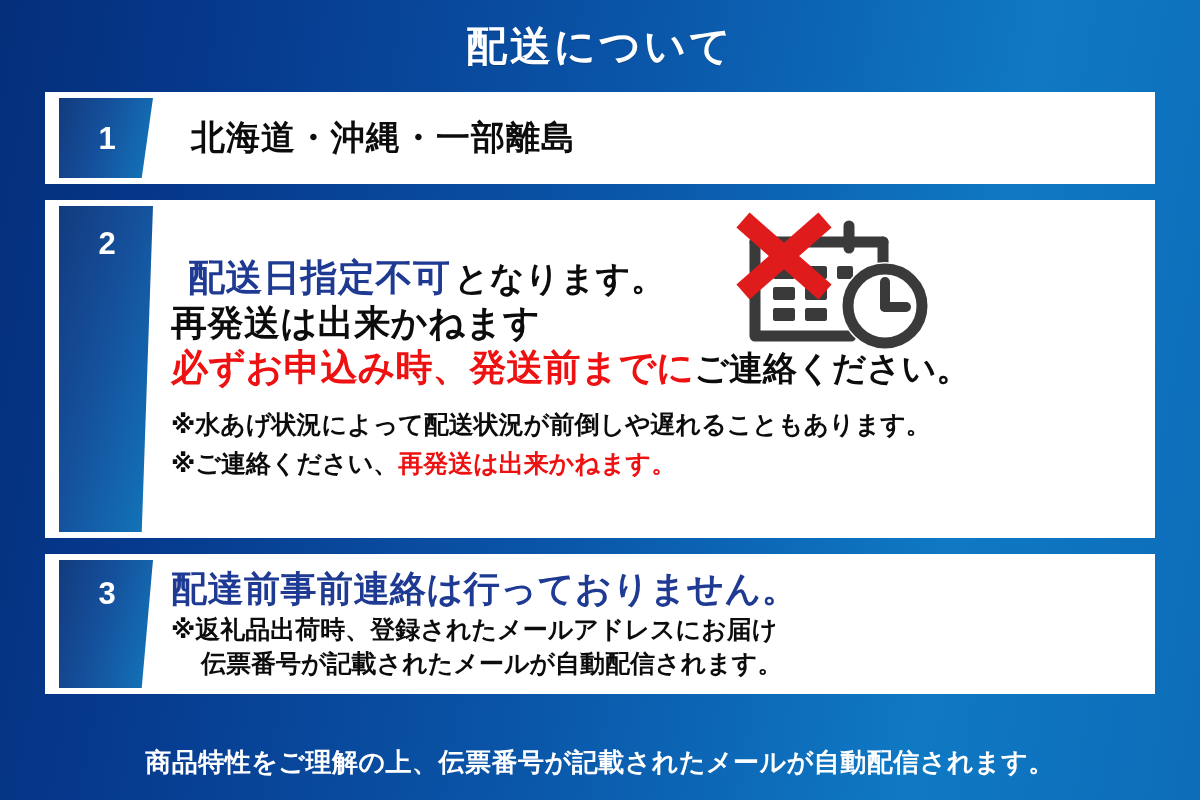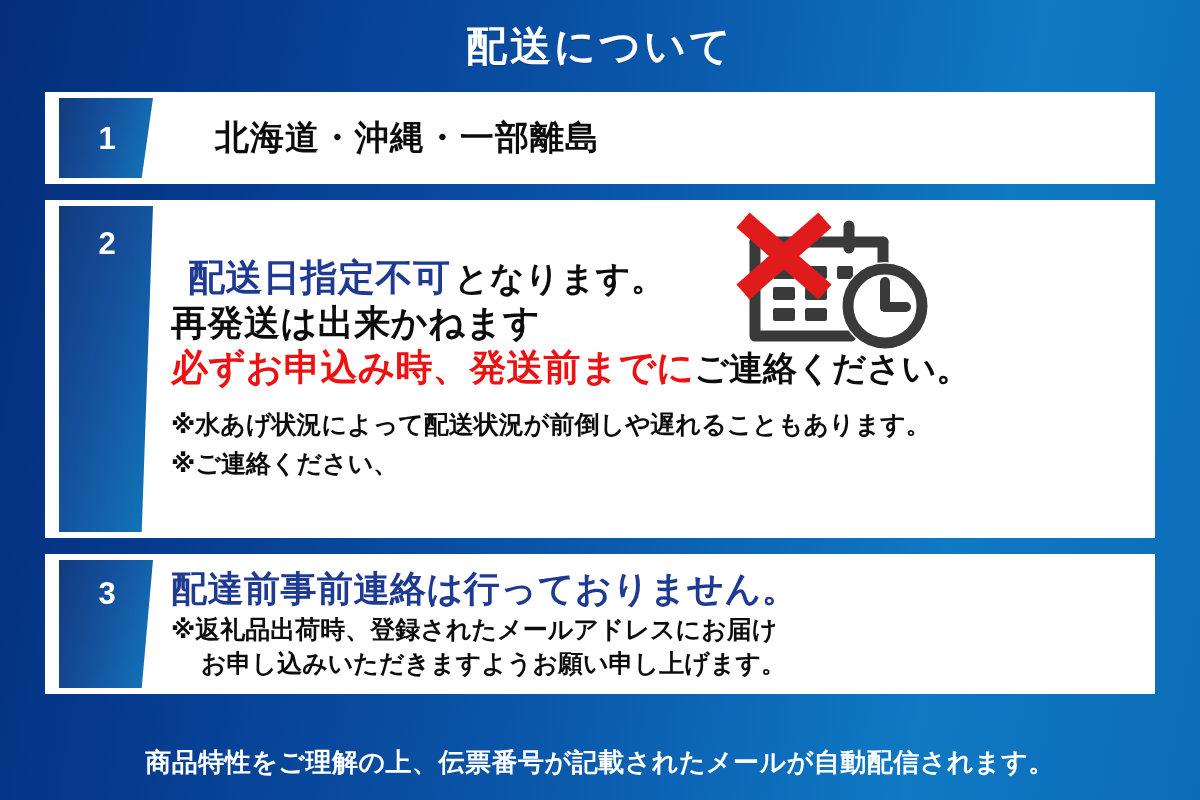--- a/index.html
+++ b/index.html
@@ -110,21 +110,21 @@
     flex-wrap: nowrap;
     white-space: nowrap;
   }
 
   .t-blue  { color: #1f3a93; font-weight: bold; }
   .t-black { color: #0c0c0c; font-weight: bold; }
   .t-red   { color: #ee1111; font-weight: bold; }
 
   
   .p1-head { font-size: 36px; letter-spacing: 1px; line-height: 1.1; }
-  .p1-val  { font-size: 34px; letter-spacing: 1px; line-height: 1.1; margin-left: 44px; text-align: right; }
+  .p1-val  { font-size: 34px; letter-spacing: 1px; line-height: 1.1; margin-left: 20px; text-align: right; }
 
   
   .p2-line1 { font-size: 37px; letter-spacing: 0.5px; line-height: 1.18; margin-bottom: 2px; margin-left: 17px; }
   .p2-line1 .tail { font-size: 34px; margin-left: 4px; }
   .p2-line2 { font-size: 36px; letter-spacing: 0.5px; line-height: 1.2; margin-bottom: 2px; }
   .p2-line3 { font-size: 37px; letter-spacing: 0px; line-height: 1.2; margin-bottom: 14px; }
   .p2-line3 .tail { font-size: 34px; }
   .p2-note  { font-size: 25px; line-height: 1.55; letter-spacing: 0px; }
 
   
@@ -199,20 +199,21 @@
           <span class="t-red">必ずお申込み時、発送前までに</span>
           <span class="t-black tail">ご連絡ください。</span>
         </div>
 
         <div class="row p2-note">
           <span class="t-black">※水あげ状況によって配送状況が前倒しや遅れることもあります。</span>
         </div>
 
         <div class="row p2-note">
           <span class="t-black">※ご連絡ください、</span>
+          <span class="t-red">再発送は出来かねます。</span>
         </div>
 
         <svg class="cal-icon" viewBox="0 0 224 146">
           <g fill="none" stroke="#3a3a3a" stroke-width="11" stroke-linecap="round" stroke-linejoin="round">
 
             <path d="M22 34 L22 128 L118 128"></path>
             <path d="M22 34 L150 34"></path>
             <path d="M150 34 L150 62"></path>
           </g>
 
@@ -249,21 +250,21 @@
     <div class="panel panel-3">
       <div class="badge">
         <span class="badge-num">3</span>
       </div>
       <div class="body">
         <div class="row p3-head">
           <span class="t-blue">配達前事前連絡は行っておりません。</span>
         </div>
         <div class="p3-note">
           <span class="t-black" style="display:block;">※返礼品出荷時、登録されたメールアドレスにお届け</span>
-          <span class="t-black indent">お申し込みいただきますようお願い申し上げます。</span>
+          <span class="t-black indent">伝票番号が記載されたメールが自動配信されます。</span>
         </div>
       </div>
     </div>
 
   </div>
 
   <div class="footer">
     <div class="footer-text">商品特性をご理解の上、伝票番号が記載されたメールが自動配信されます。</div>
   </div>
 

